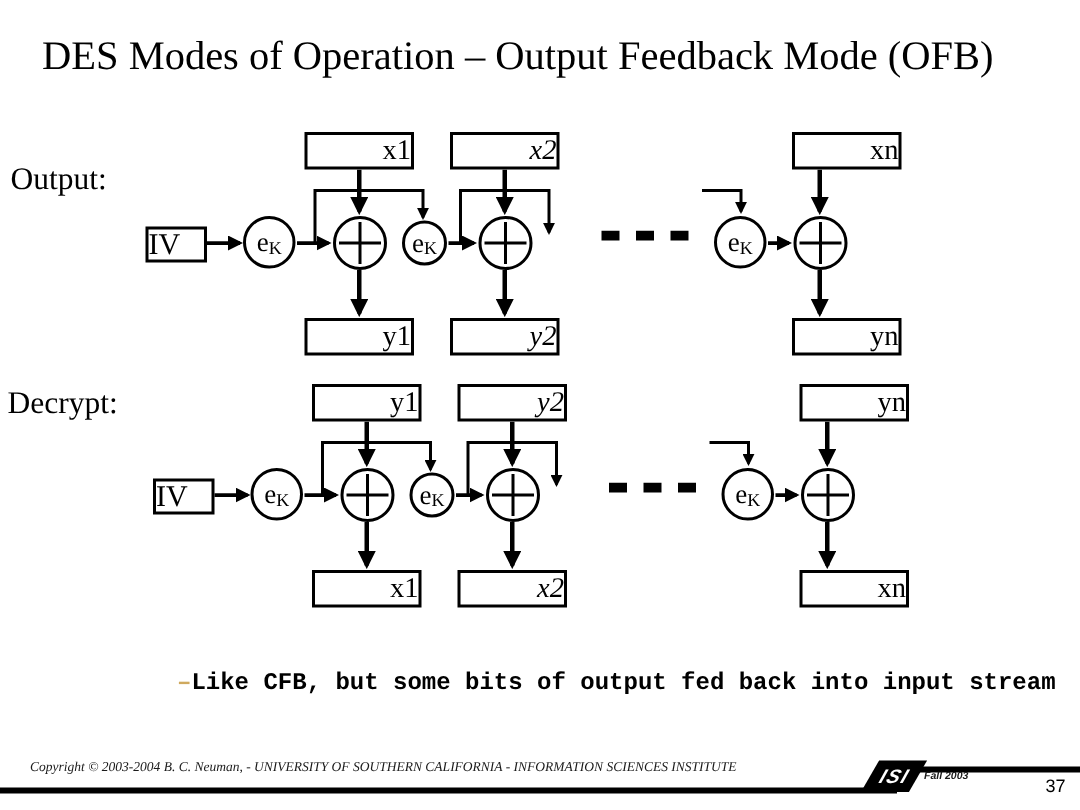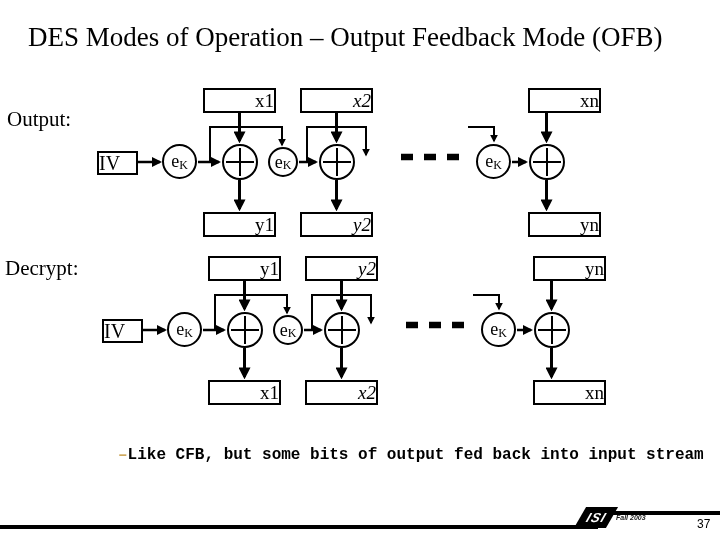--- a/index.html
+++ b/index.html
@@ -178,20 +178,21 @@
         <span class="plus"></span>
       </div>
 
     <div class="dbox b1 rowbot">x1</div>
     <div class="dbox b2 rowbot">x2</div>
     <div class="dbox bn rowbot">xn</div>
   </div>
 
   <div class="bullet"><span class="dash" style="color: rgb(207, 169, 94);">–</span><span>Like CFB, but some bits of output fed back into input stream</span></div>
 
+  <div class="copyright">Copyright © 2003-2004   B. C. Neuman, - UNIVERSITY OF SOUTHERN CALIFORNIA - INFORMATION SCIENCES INSTITUTE</div>
   <div class="rule-left"></div>
   <div class="rule-right"></div>
   <div class="isilogo">
       <span>ISI</span>
     </div>
   <div class="term">Fall 2003</div>
   <div class="pagenum">37</div>
 
 </div>
 

